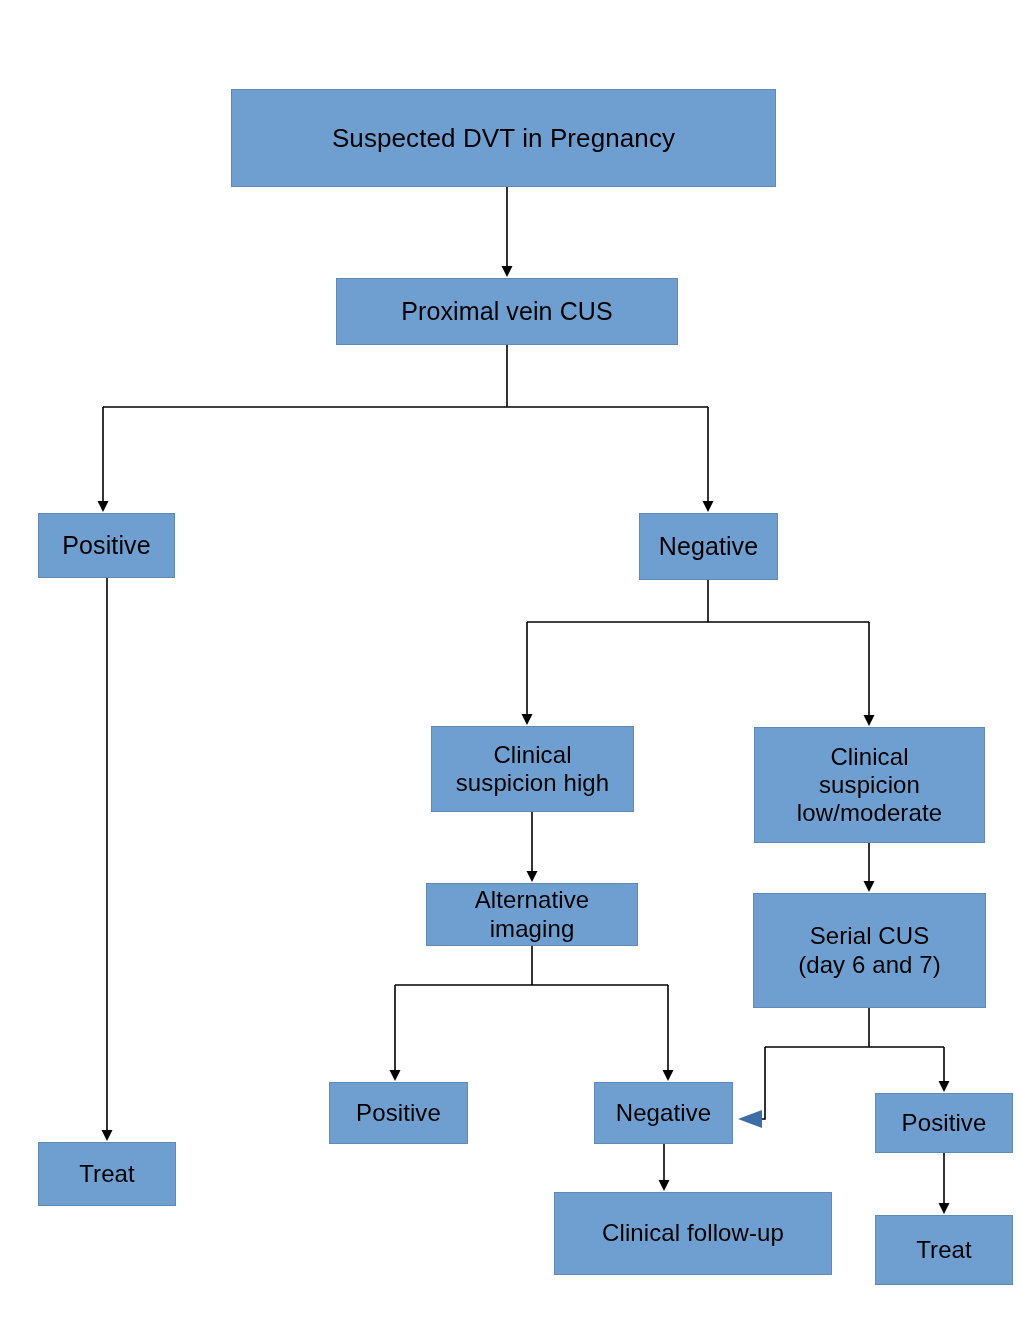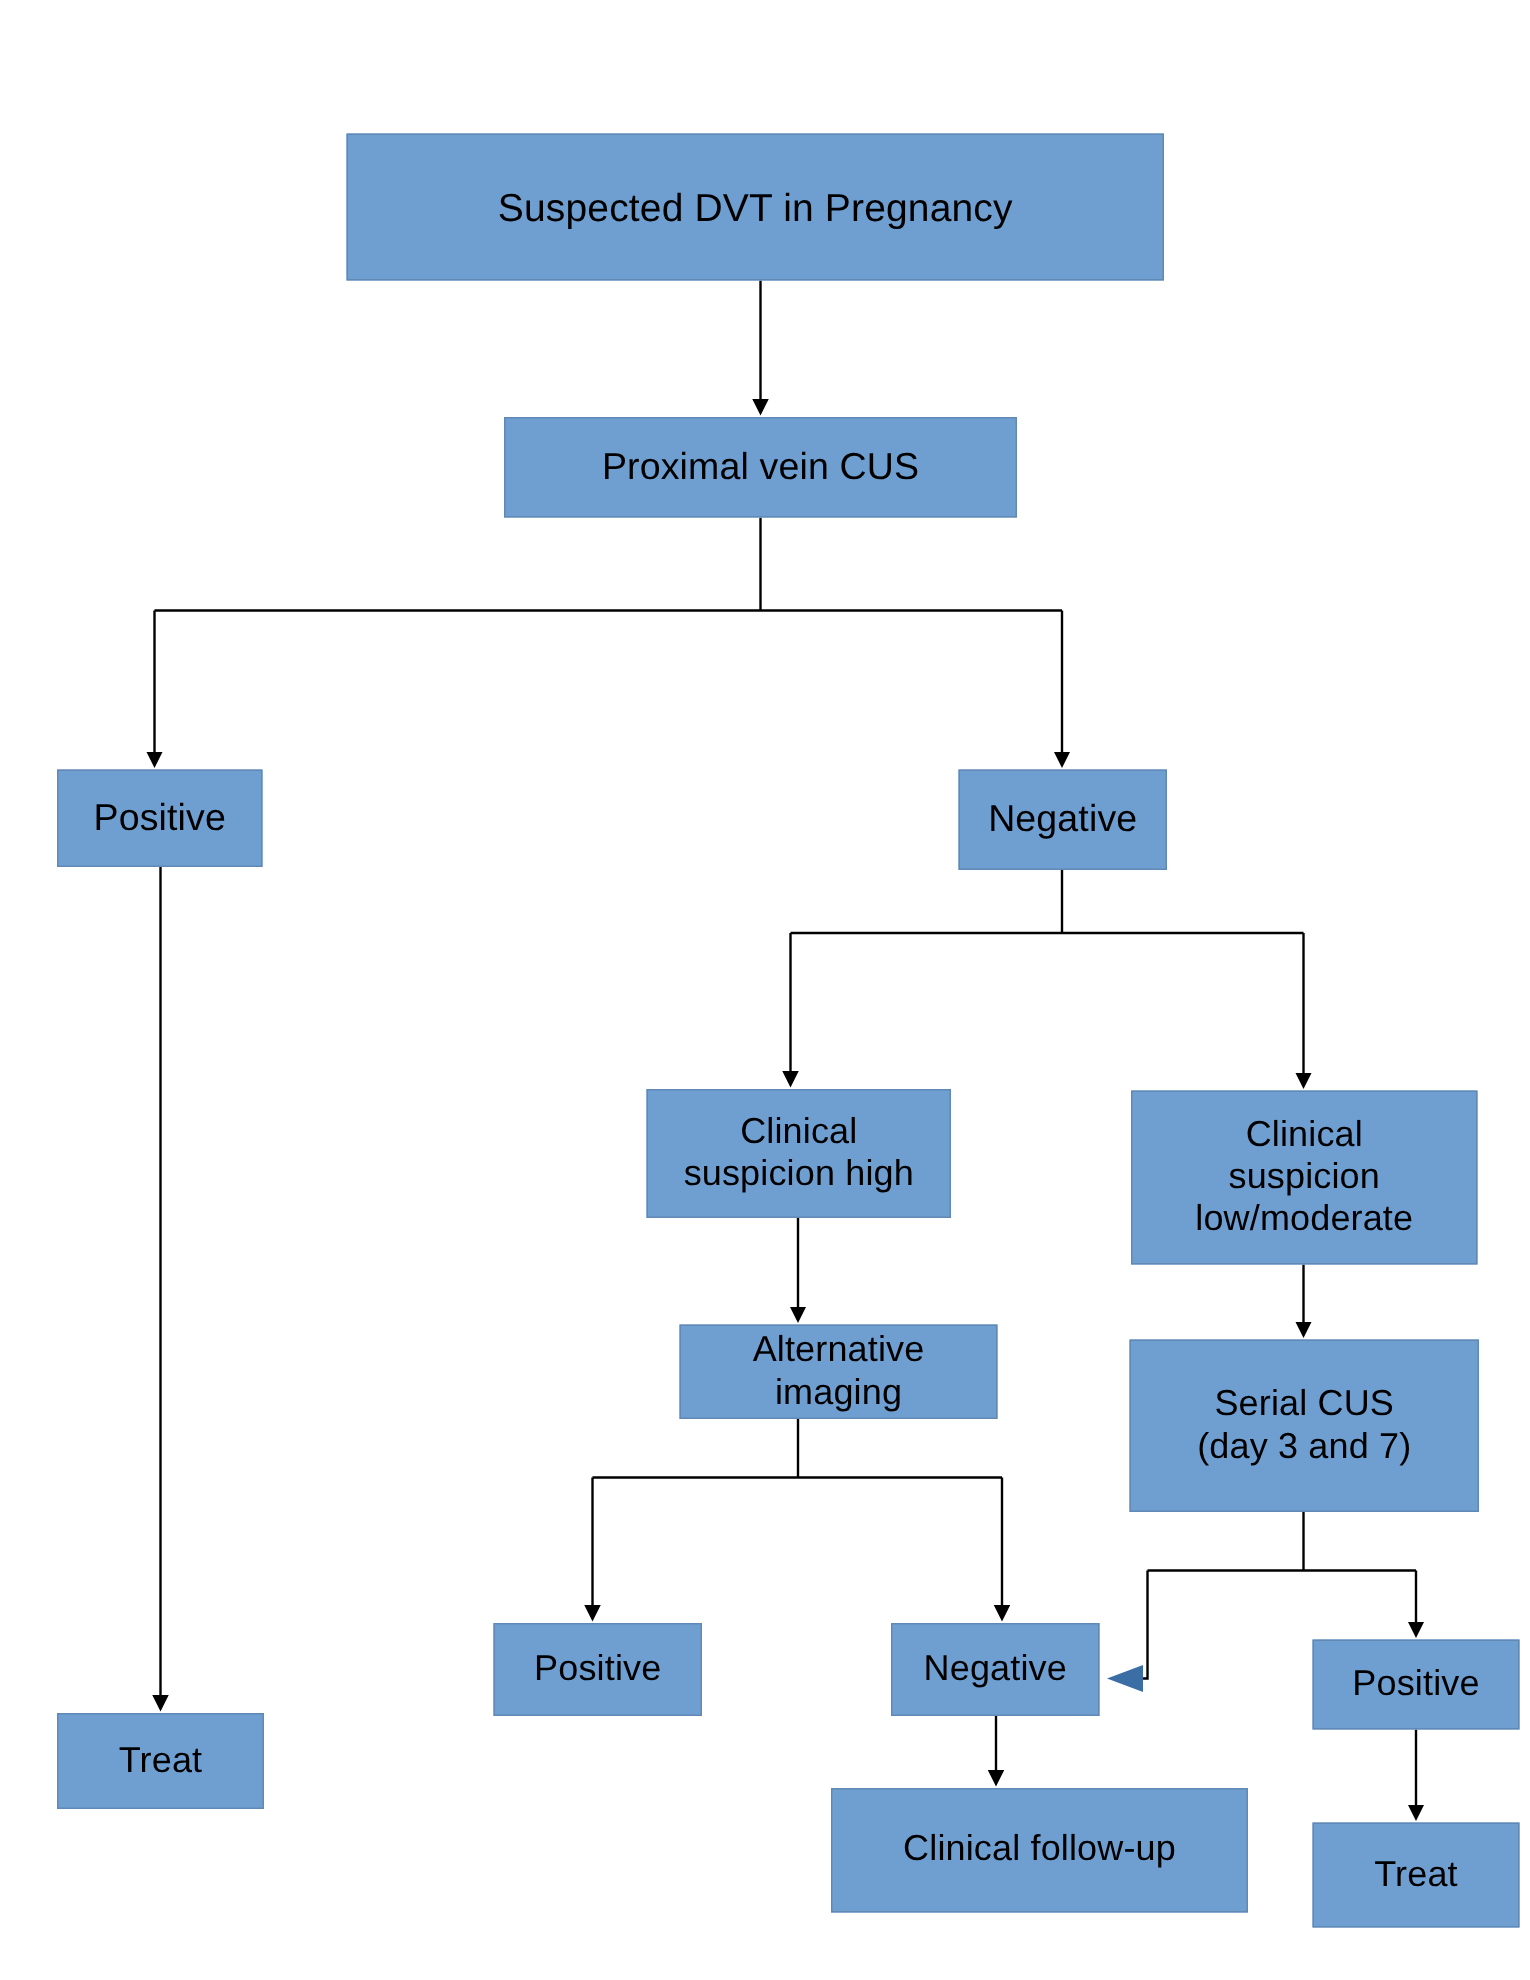--- a/index.html
+++ b/index.html
@@ -40,21 +40,21 @@
     white-space: pre-line;
     font-family: "Liberation Sans", sans-serif;
     letter-spacing: 0.1px;
   }
   .n-root      { left:231px; top:89px;   width:545px; height:98px;  font-size:26px; }
   .n-cus       { left:336px; top:278px;  width:342px; height:67px;  font-size:25px; }
   .n-pos1      { left:38px;  top:513px;  width:137px; height:65px;  font-size:25px; }
   .n-neg1      { left:639px; top:513px;  width:139px; height:67px;  font-size:25px; }
   .n-high      { left:431px; top:726px;  width:203px; height:86px;  font-size:24px; }
   .n-lowmod    { left:754px; top:727px;  width:231px; height:116px; font-size:24px; }
-  .n-altimg    { left:426px; top:883px;  width:212px; height:63px;  font-size:24px;margin-left:27px; }
+  .n-altimg    { left:426px; top:883px;  width:212px; height:63px;  font-size:24px; }
   .n-serial    { left:753px; top:893px;  width:233px; height:115px; font-size:24px; }
   .n-pos2      { left:329px; top:1082px; width:139px; height:62px;  font-size:24px; }
   .n-neg2      { left:594px; top:1082px; width:139px; height:62px;  font-size:24px; }
   .n-pos3      { left:875px; top:1093px; width:138px; height:60px;  font-size:24px; }
   .n-treat1    { left:38px;  top:1142px; width:138px; height:64px;  font-size:24px; }
   .n-followup  { left:554px; top:1192px; width:278px; height:83px;  font-size:24px; }
   .n-treat2    { left:875px; top:1215px; width:138px; height:70px;  font-size:24px; }
 </style>
 </head>
 <body>
@@ -115,21 +115,21 @@
   <div class="node n-pos1">Positive</div>
   <div class="node n-neg1">Negative</div>
   <div class="node n-high">Clinical
 suspicion high</div>
   <div class="node n-lowmod">Clinical
 suspicion
 low/moderate</div>
   <div class="node n-altimg">Alternative
 imaging</div>
   <div class="node n-serial">Serial CUS
-(day 3 and 7)</div>
+(day 6 and 7)</div>
   <div class="node n-pos2">Positive</div>
   <div class="node n-neg2">Negative</div>
   <div class="node n-pos3">Positive</div>
   <div class="node n-treat1">Treat</div>
   <div class="node n-followup">Clinical follow-up</div>
   <div class="node n-treat2">Treat</div>
 
 </div>
 
 </body></html>

